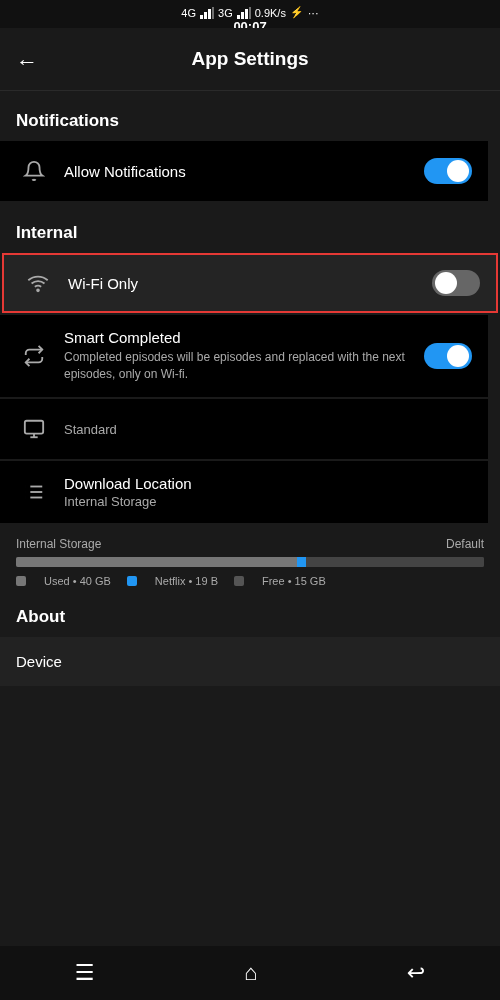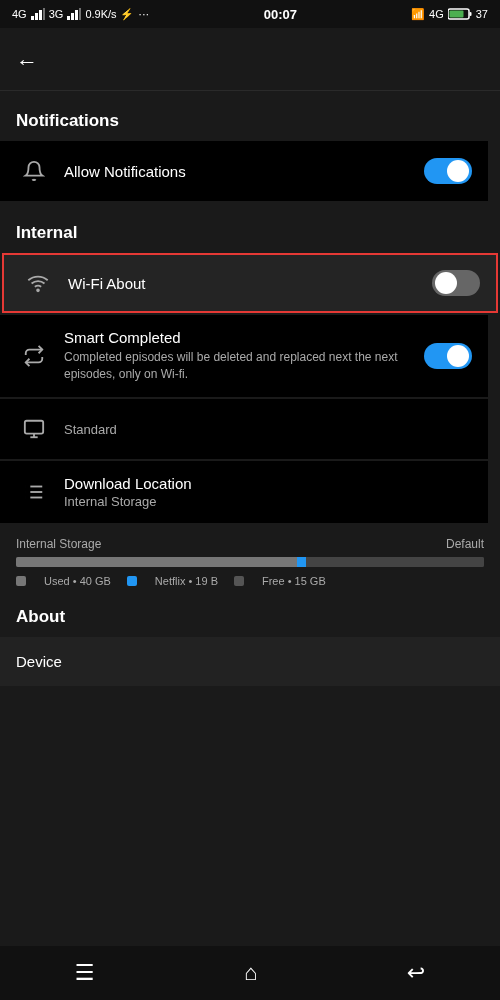--- a/index.html
+++ b/index.html
@@ -16,20 +16,21 @@
     
     .status-bar {
       background: #111;
       padding: 6px 12px;
       display: flex;
       align-items: center;
       justify-content: space-between;
       font-size: 11px;
       color: #fff;
       height: 28px;
+      flex-direction: column;
     }
     .status-left { display: flex; align-items: center; gap: 4px; font-size: 11px; }
     .status-center { font-size: 13px; font-weight: 600; }
     .status-right { display: flex; align-items: center; gap: 4px; font-size: 11px; }
 
     
     .header {
       background: #1a1a1a;
       padding: 14px 16px;
       display: flex;
@@ -242,20 +243,21 @@
         <rect x="21.5" y="4" width="2" height="4" rx="1" fill="#fff"></rect>
         <rect x="1.5" y="2.5" width="14" height="7" rx="1" fill="#4CAF50"></rect>
       </svg>
     </span>
     <span>37</span>
   </div>
 </div>
 
 <div class="header">
   <div class="back-btn">←</div>
+  <div class="header-title">App Settings</div>
 </div>
 
 <div class="content">
 
   <div class="section-title">Notifications</div>
 
   <div class="setting-row">
     <div class="setting-icon">
       <svg width="22" height="22" viewBox="0 0 24 24" fill="none" stroke="#aaa" stroke-width="2">
         <path d="M18 8A6 6 0 0 0 6 8c0 7-3 9-3 9h18s-3-2-3-9"></path>
@@ -275,39 +277,39 @@
   <div class="setting-row highlighted" style="margin: 0 2px 2px 2px;">
     <div class="setting-icon">
       <svg width="22" height="22" viewBox="0 0 24 24" fill="none" stroke="#aaa" stroke-width="2">
         <path d="M5 12.55a11 11 0 0 1 14.08 0"></path>
         <path d="M1.42 9a16 16 0 0 1 21.16 0"></path>
         <path d="M8.53 16.11a6 6 0 0 1 6.95 0"></path>
         <circle cx="12" cy="20" r="1" fill="#aaa"></circle>
       </svg>
     </div>
     <div class="setting-text">
-      <div class="setting-label">Wi-Fi About</div>
+      <div class="setting-label">Wi-Fi Only</div>
     </div>
     <div class="toggle off">
       <div class="toggle-knob"></div>
     </div>
   </div>
 
   <div class="setting-row">
     <div class="setting-icon">
       <svg width="22" height="22" viewBox="0 0 24 24" fill="none" stroke="#aaa" stroke-width="2">
         <polyline points="17 1 21 5 17 9"></polyline>
         <path d="M3 11V9a4 4 0 0 1 4-4h14"></path>
         <polyline points="7 23 3 19 7 15"></polyline>
         <path d="M21 13v2a4 4 0 0 1-4 4H3"></path>
       </svg>
     </div>
     <div class="setting-text">
       <div class="setting-label">Smart Completed</div>
-      <div class="setting-sublabel">Completed episodes will be deleted and replaced next the next episodes, only on Wi-fi.</div>
+      <div class="setting-sublabel">Completed episodes will be episodes and replaced with the next episodes, only on Wi-fi.</div>
     </div>
     <div class="toggle on">
       <div class="toggle-knob"></div>
     </div>
   </div>
 
   <div class="setting-row">
     <div class="setting-icon">
       <svg width="22" height="22" viewBox="0 0 24 24" fill="none" stroke="#aaa" stroke-width="2">
         <rect x="2" y="3" width="20" height="14" rx="2" ry="2"></rect>

